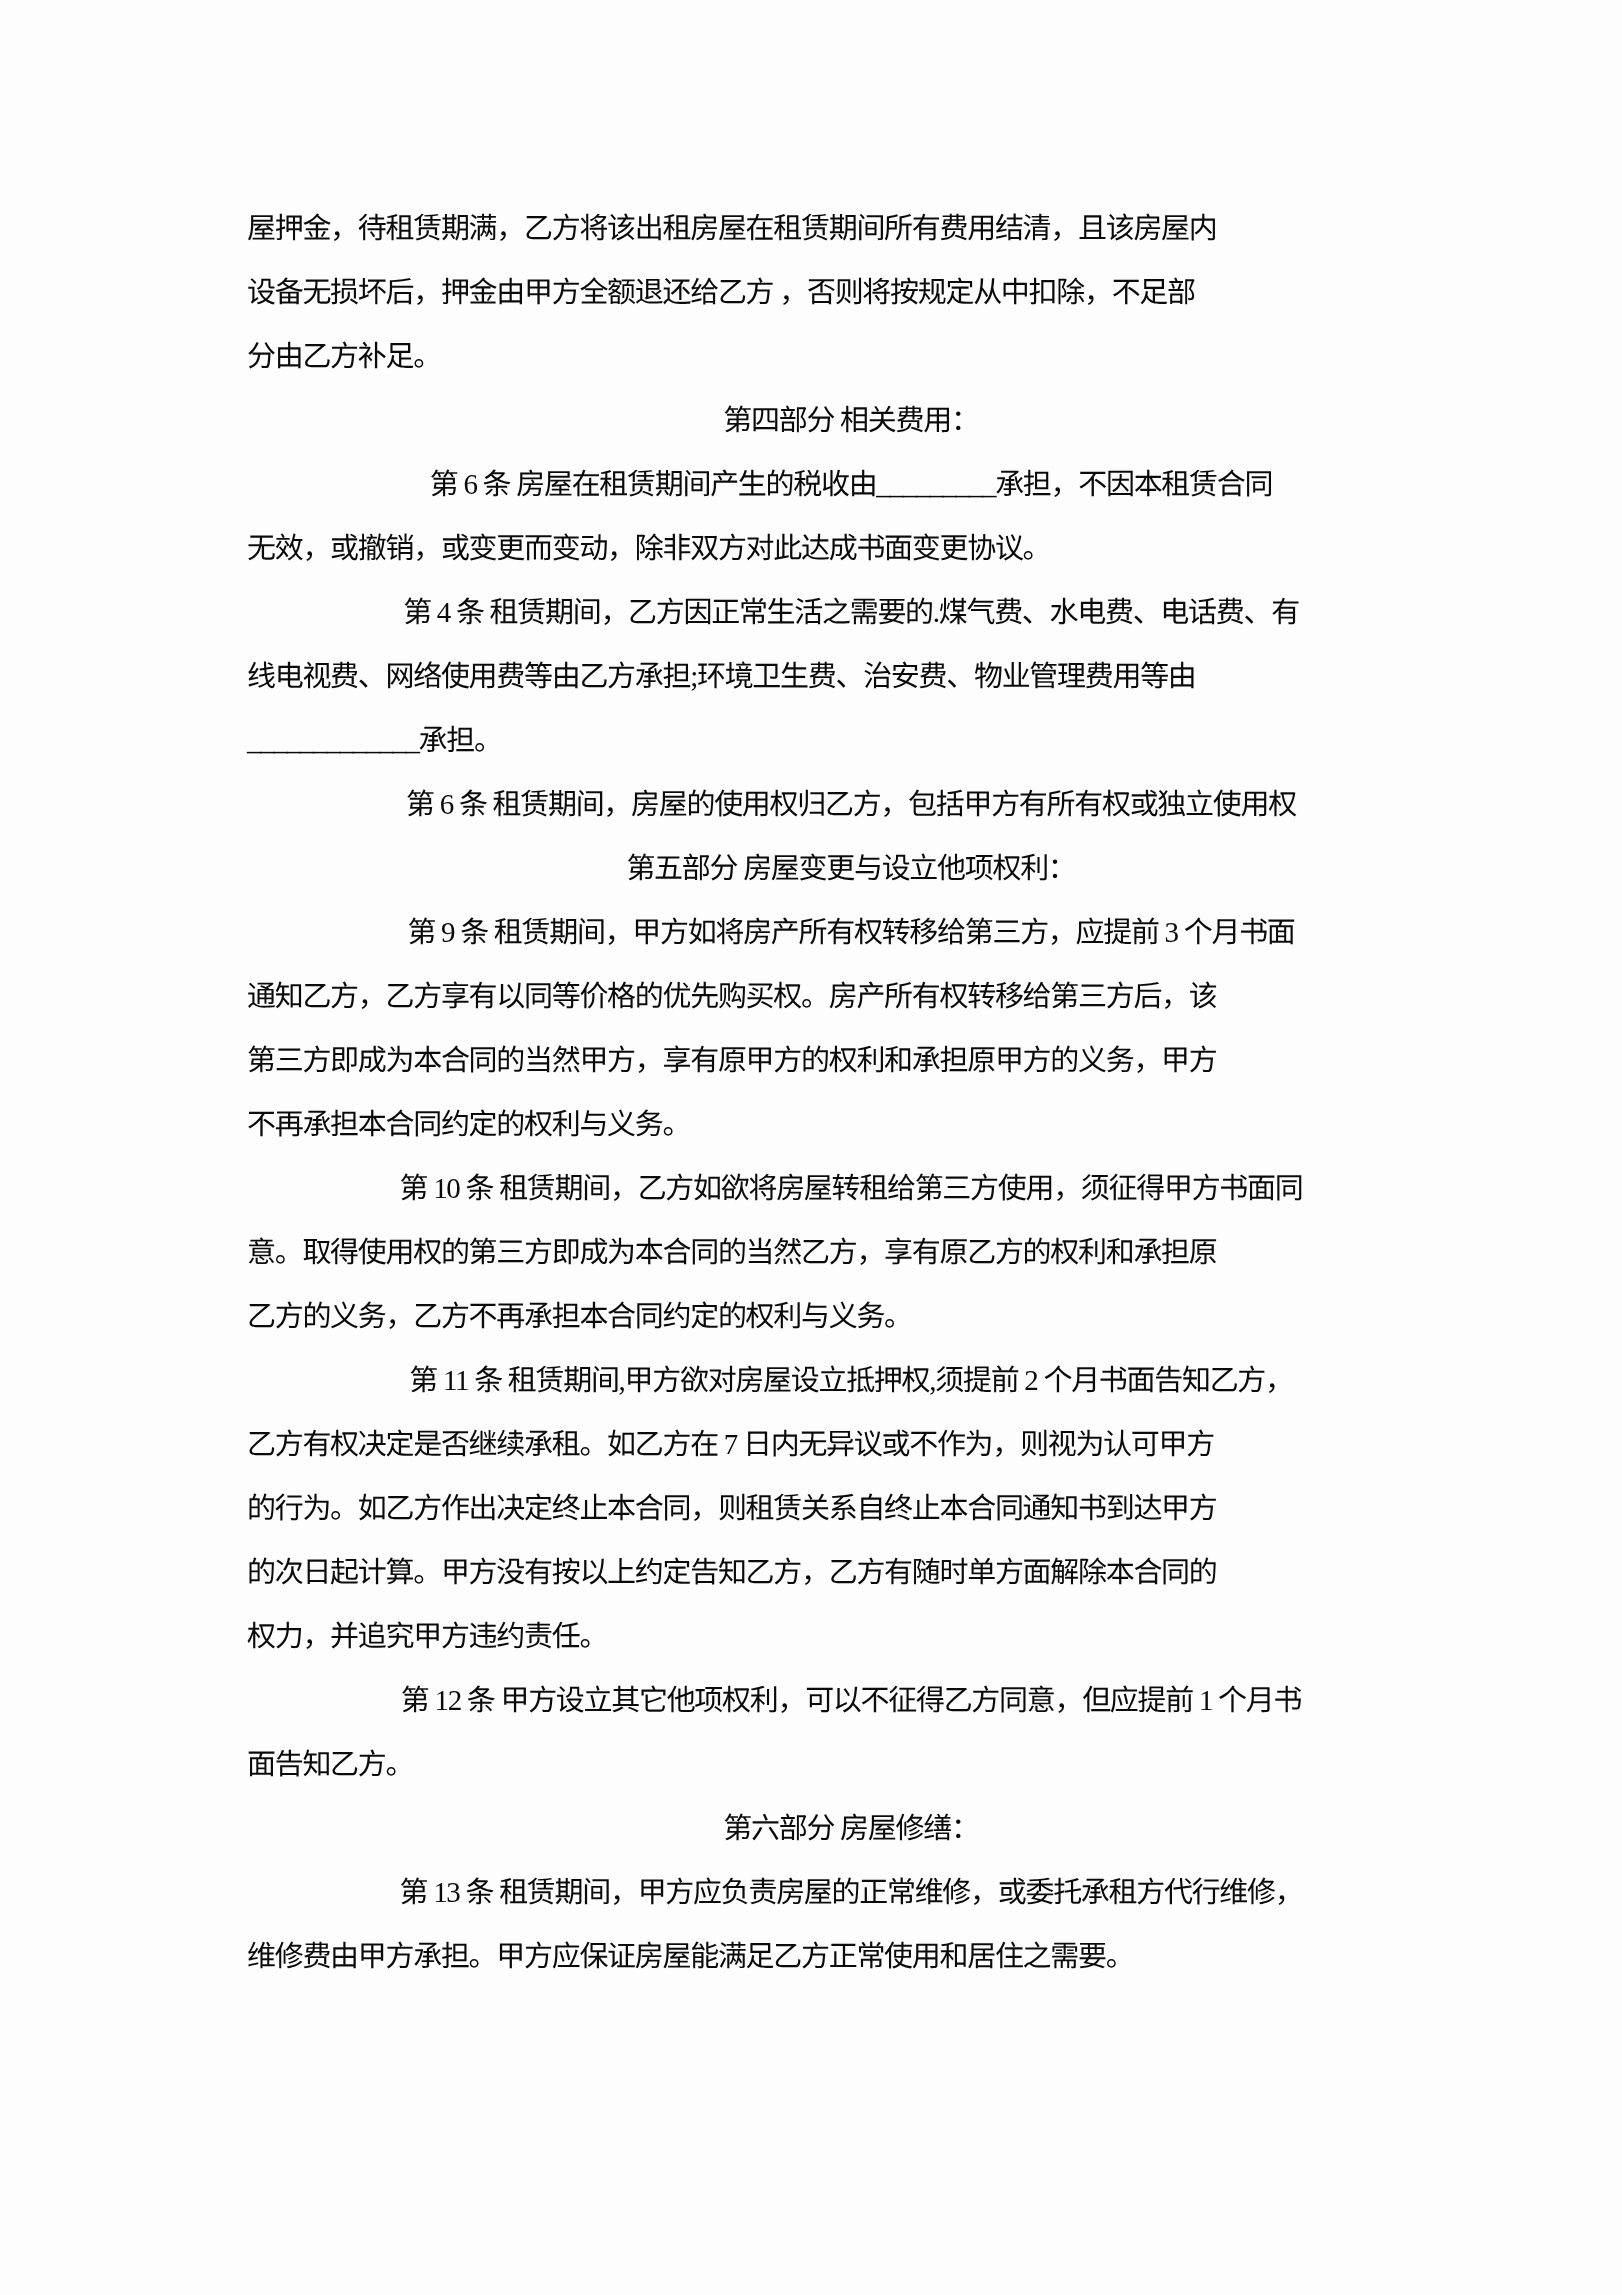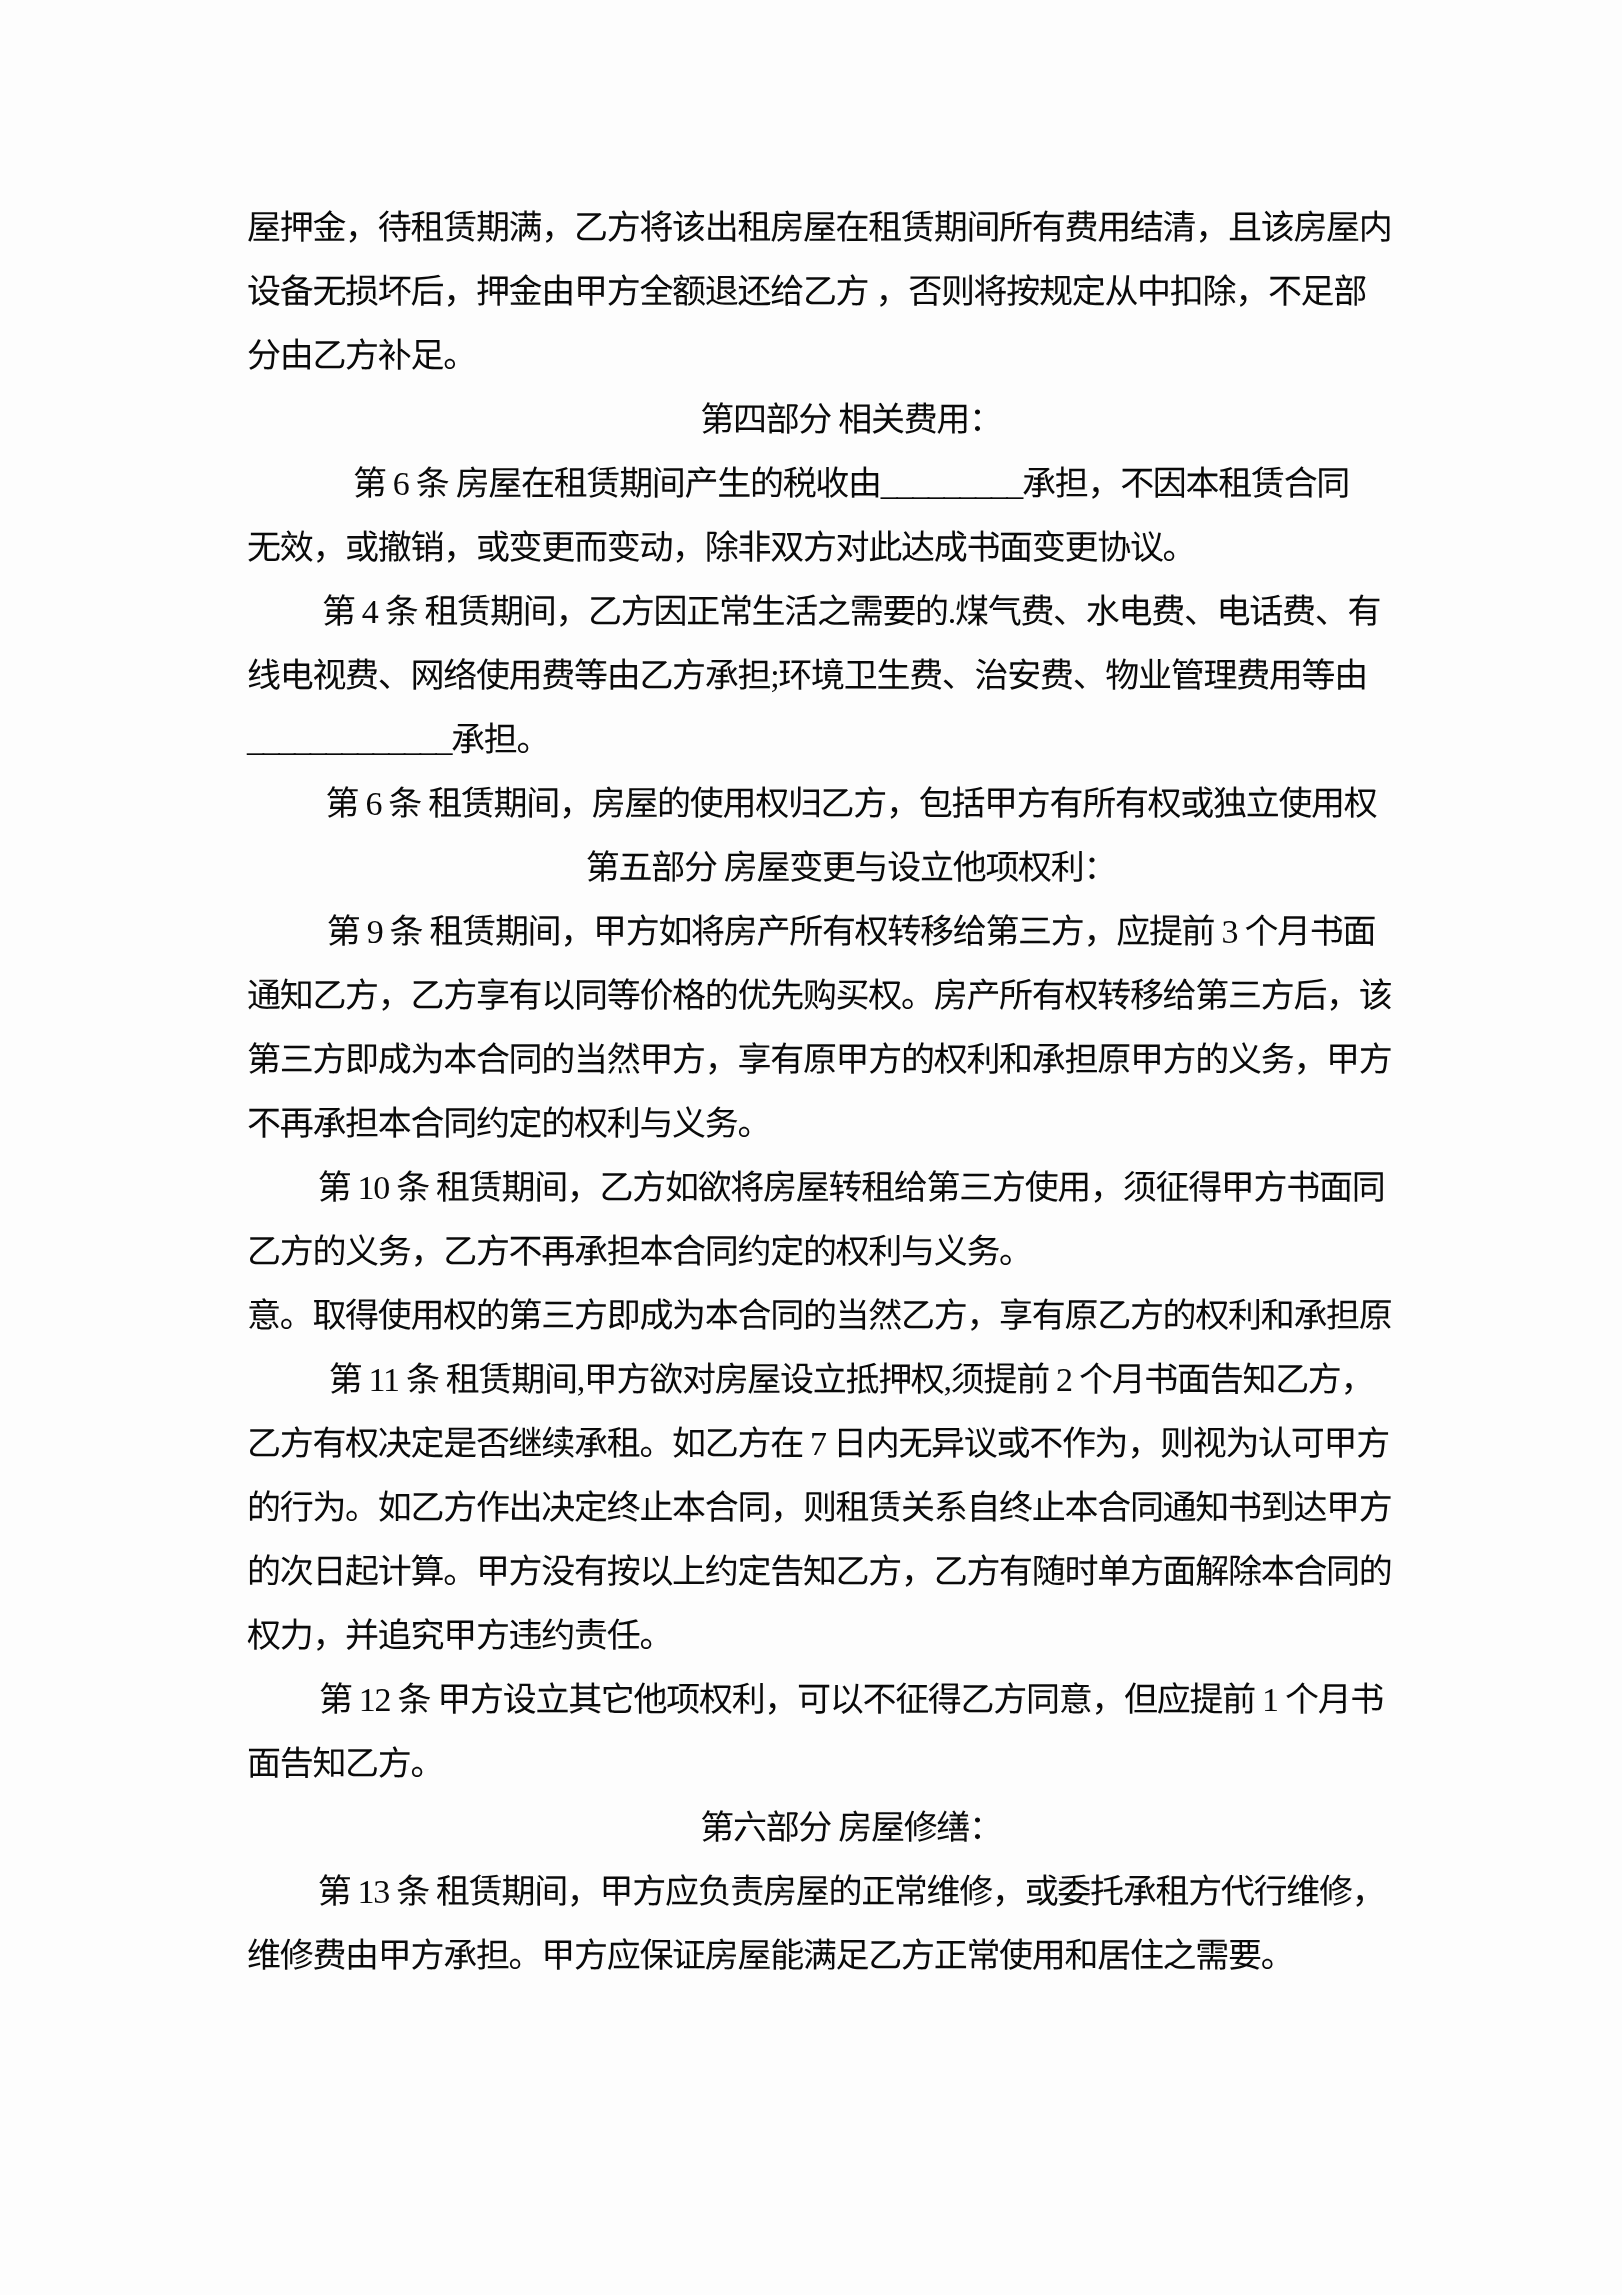--- a/index.html
+++ b/index.html
@@ -19,21 +19,21 @@
     height: 2295px;
     overflow: hidden;
   }
   .text-block {
     position: absolute;
     left: 247px;
     top: 196px;
     width: 1142px;
   }
   .line {
-    font-size: 34px;
+    font-size: 29px;
     line-height: 64px;
     height: 64px;
     letter-spacing: -1.3px;
     white-space: nowrap;
     font-weight: normal;
   }
   .line.indent {
     text-indent: 66px;
     text-align: center;
   }
@@ -52,22 +52,22 @@
       <div class="line indent">第 4 条 租赁期间，乙方因正常生活之需要的.煤气费、水电费、电话费、有</div>
       <div class="line">线电视费、网络使用费等由乙方承担;环境卫生费、治安费、物业管理费用等由</div>
       <div class="line">_____________承担。</div>
       <div class="line indent">第 6 条 租赁期间，房屋的使用权归乙方，包括甲方有所有权或独立使用权</div>
       <div class="line indent">第五部分 房屋变更与设立他项权利：</div>
       <div class="line indent">第 9 条 租赁期间，甲方如将房产所有权转移给第三方，应提前 3 个月书面</div>
       <div class="line">通知乙方，乙方享有以同等价格的优先购买权。房产所有权转移给第三方后，该</div>
       <div class="line">第三方即成为本合同的当然甲方，享有原甲方的权利和承担原甲方的义务，甲方</div>
       <div class="line">不再承担本合同约定的权利与义务。</div>
       <div class="line indent">第 10 条 租赁期间，乙方如欲将房屋转租给第三方使用，须征得甲方书面同</div>
+      <div class="line">意。取得使用权的第三方即成为本合同的当然乙方，享有原乙方的权利和承担原</div>
       <div class="line">乙方的义务，乙方不再承担本合同约定的权利与义务。</div>
-      <div class="line">意。取得使用权的第三方即成为本合同的当然乙方，享有原乙方的权利和承担原</div>
       <div class="line indent">第 11 条 租赁期间,甲方欲对房屋设立抵押权,须提前 2 个月书面告知乙方，</div>
       <div class="line">乙方有权决定是否继续承租。如乙方在 7 日内无异议或不作为，则视为认可甲方</div>
       <div class="line">的行为。如乙方作出决定终止本合同，则租赁关系自终止本合同通知书到达甲方</div>
       <div class="line">的次日起计算。甲方没有按以上约定告知乙方，乙方有随时单方面解除本合同的</div>
       <div class="line">权力，并追究甲方违约责任。</div>
       <div class="line indent">第 12 条 甲方设立其它他项权利，可以不征得乙方同意，但应提前 1 个月书</div>
       <div class="line">面告知乙方。</div>
       <div class="line indent">第六部分 房屋修缮：</div>
       <div class="line indent">第 13 条 租赁期间，甲方应负责房屋的正常维修，或委托承租方代行维修，</div>
       <div class="line">维修费由甲方承担。甲方应保证房屋能满足乙方正常使用和居住之需要。</div>

